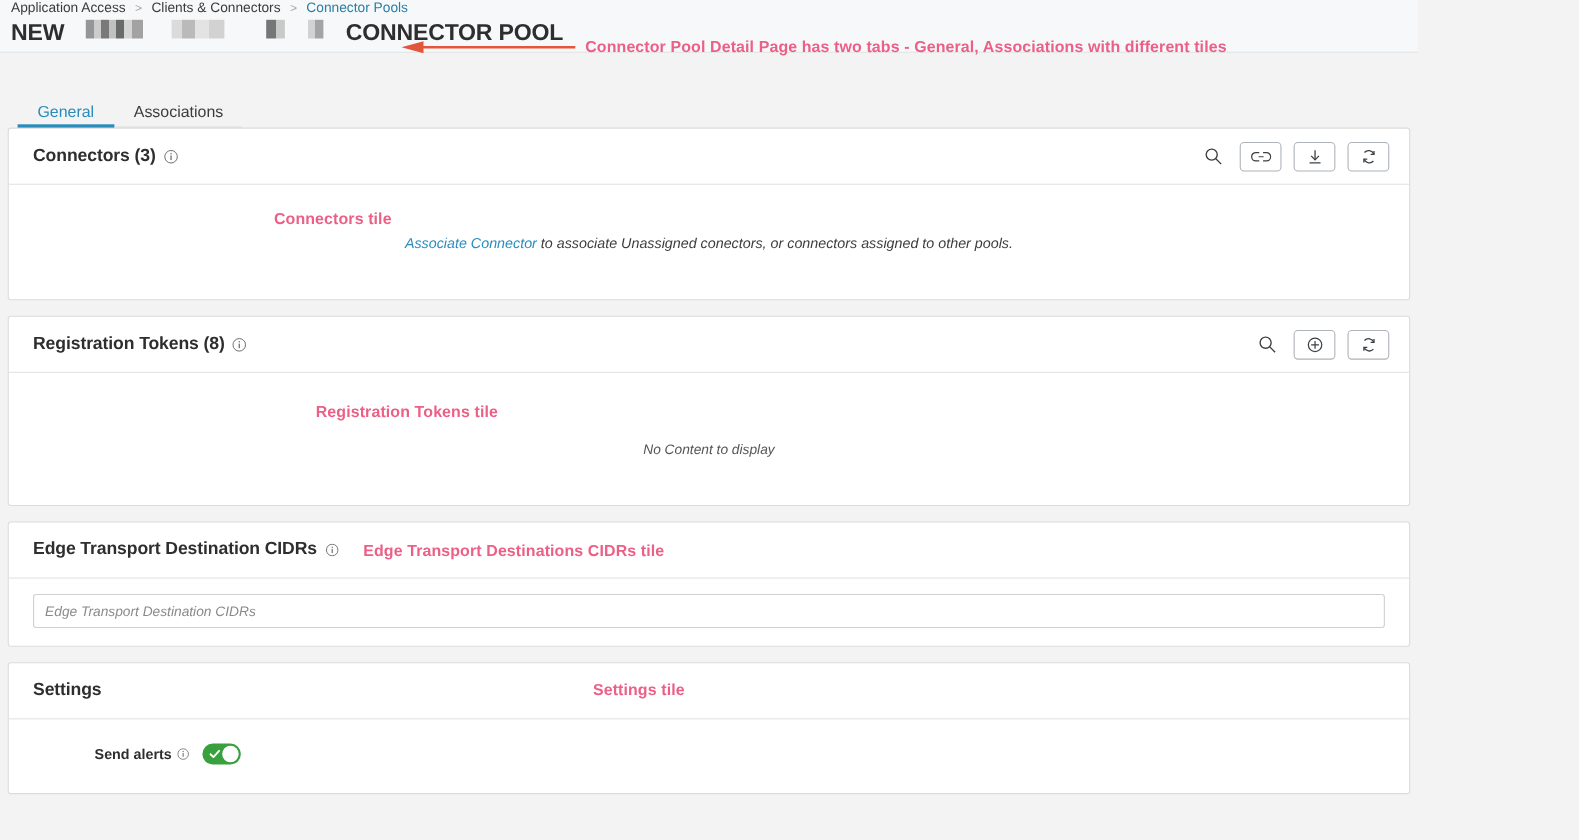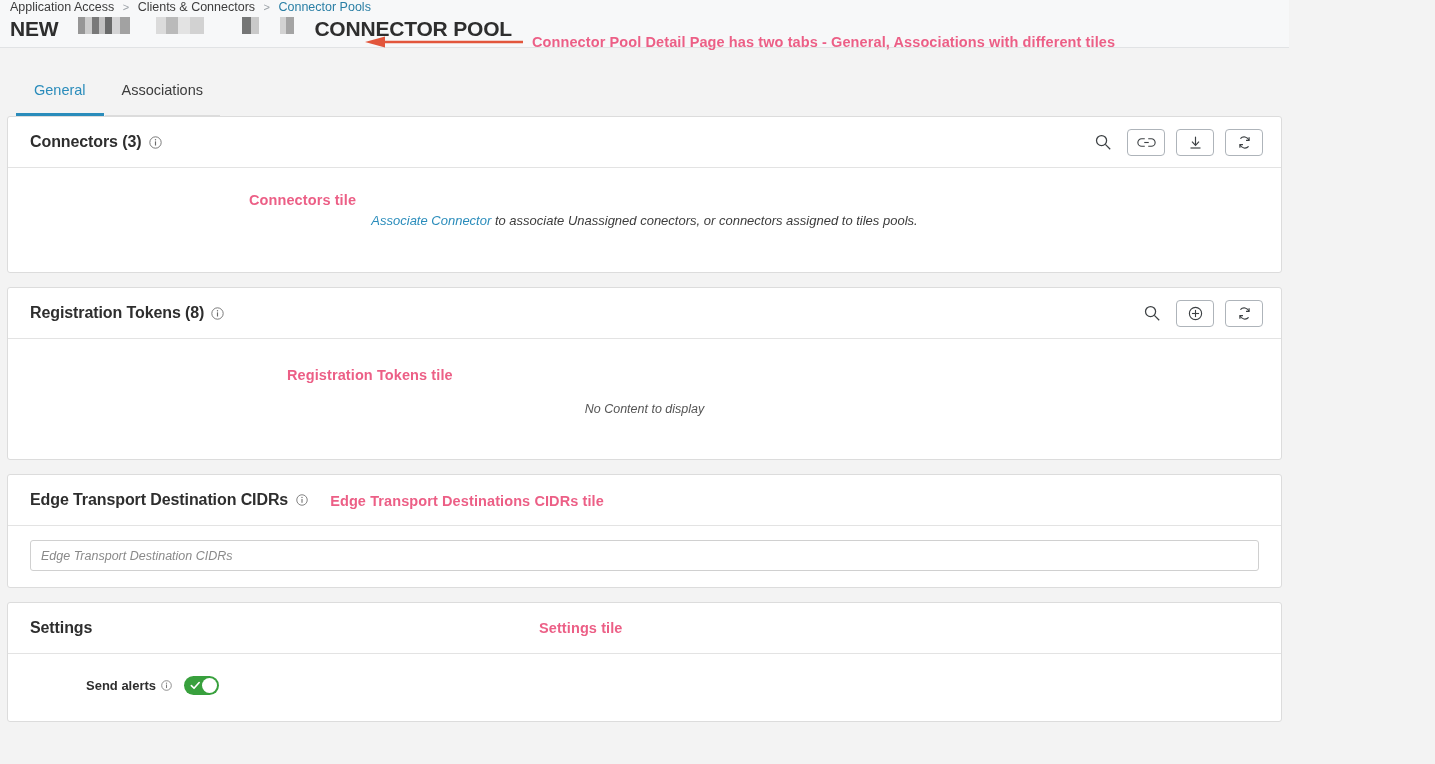--- a/index.html
+++ b/index.html
@@ -82,21 +82,21 @@
     display: flex;
     align-items: flex-end;
     padding-left: 16px;
     height: 48px;
     margin-top: 20px;
     border-bottom: 0;
   }
   .tab {
     font-size: 14.5px;
     color: #3c3c3c;
-    padding: 0 18px 17px 18px;
+    padding: 0 18px 5px 18px;
     cursor: pointer;
     position: relative;
     line-height: 18px;
   }
   .tab.active { color: #2a8cbb; }
   .tab.active:after {
     content: "";
     position: absolute;
     left: 0; right: 0; bottom: 0;
     height: 3px;
@@ -317,21 +317,21 @@
               <path d="M4.8 12.8 A6 6 0 0 0 14.8 14.6" fill="none" stroke="#3c4043" stroke-width="1.4"></path>
               <polyline points="11.8,7.4 15.4,7.4 15.4,3.8" fill="none" stroke="#3c4043" stroke-width="1.4"></polyline>
               <polyline points="8.2,12.6 4.6,12.6 4.6,16.2" fill="none" stroke="#3c4043" stroke-width="1.4"></polyline>
             </svg>
           </div>
         </div>
       </div>
       <div class="tile-body connectors">
         <div class="anno" style="left:241px; top:24px;">Connectors tile</div>
         <div class="empty-msg">
-          <span class="lnk">Associate Connector</span><span> to associate Unassigned conectors, or connectors assigned to tiles pools.</span>
+          <span class="lnk">Associate Connector</span><span> to associate Unassigned conectors, or connectors assigned to other pools.</span>
         </div>
       </div>
     </div>
 
     <div class="tile">
       <div class="tile-header">
         <div class="tile-title">
           <span>Registration Tokens (8)</span>
           <span class="info-icon">
             <svg viewBox="0 0 16 16" width="13" height="13">

